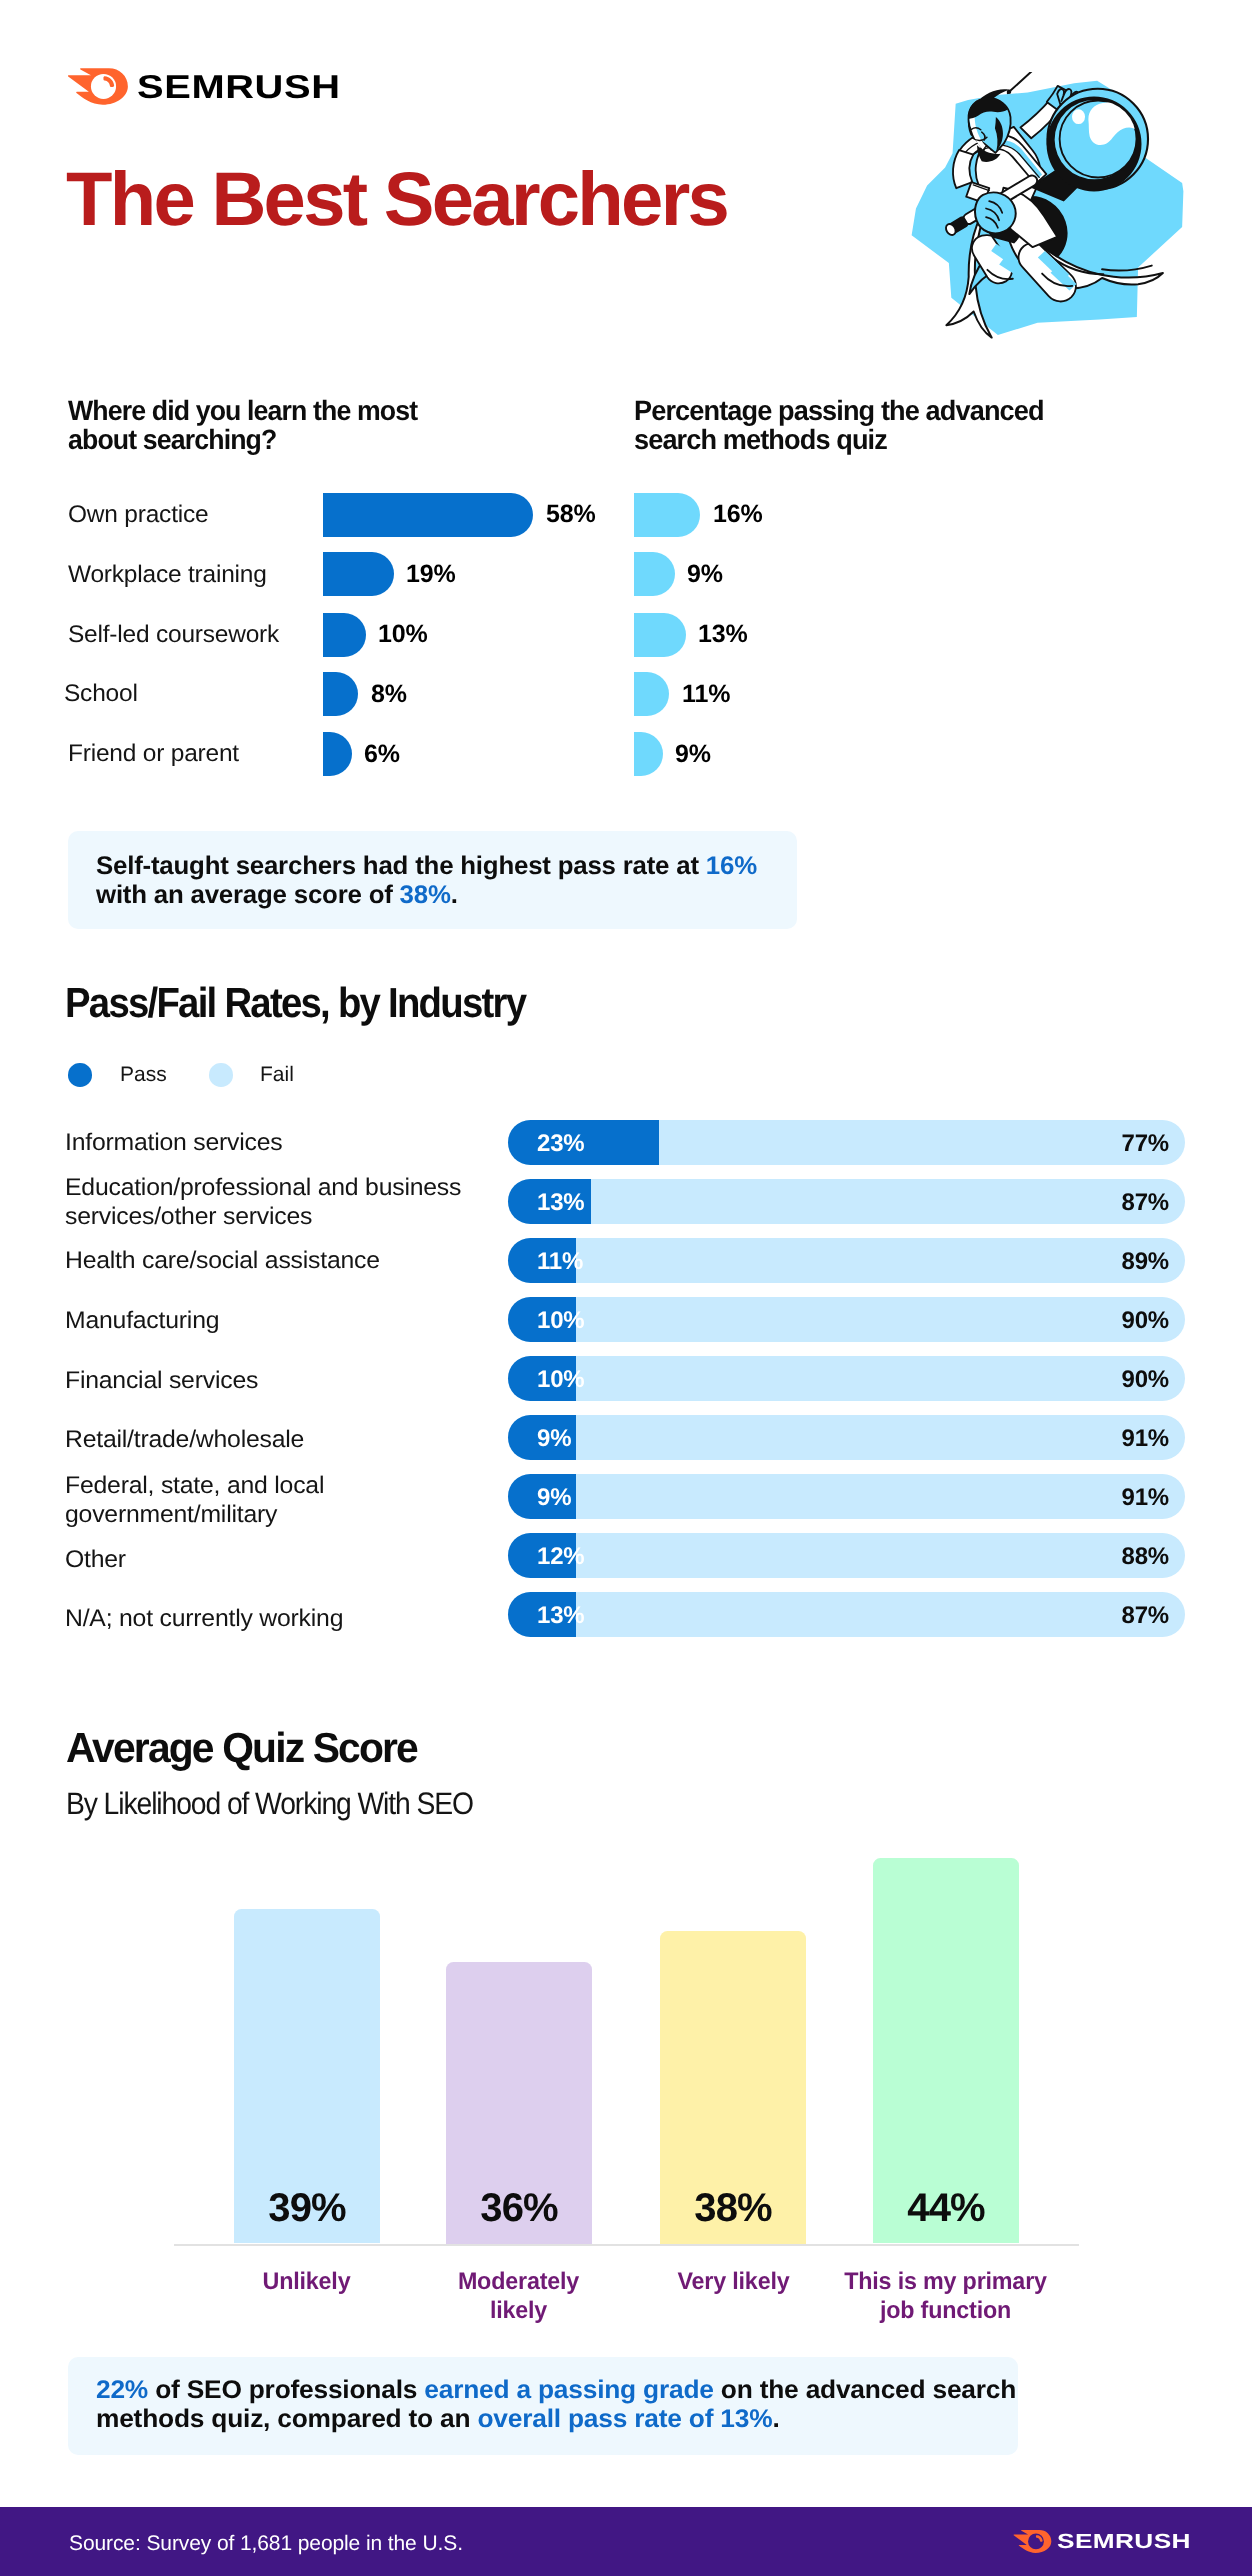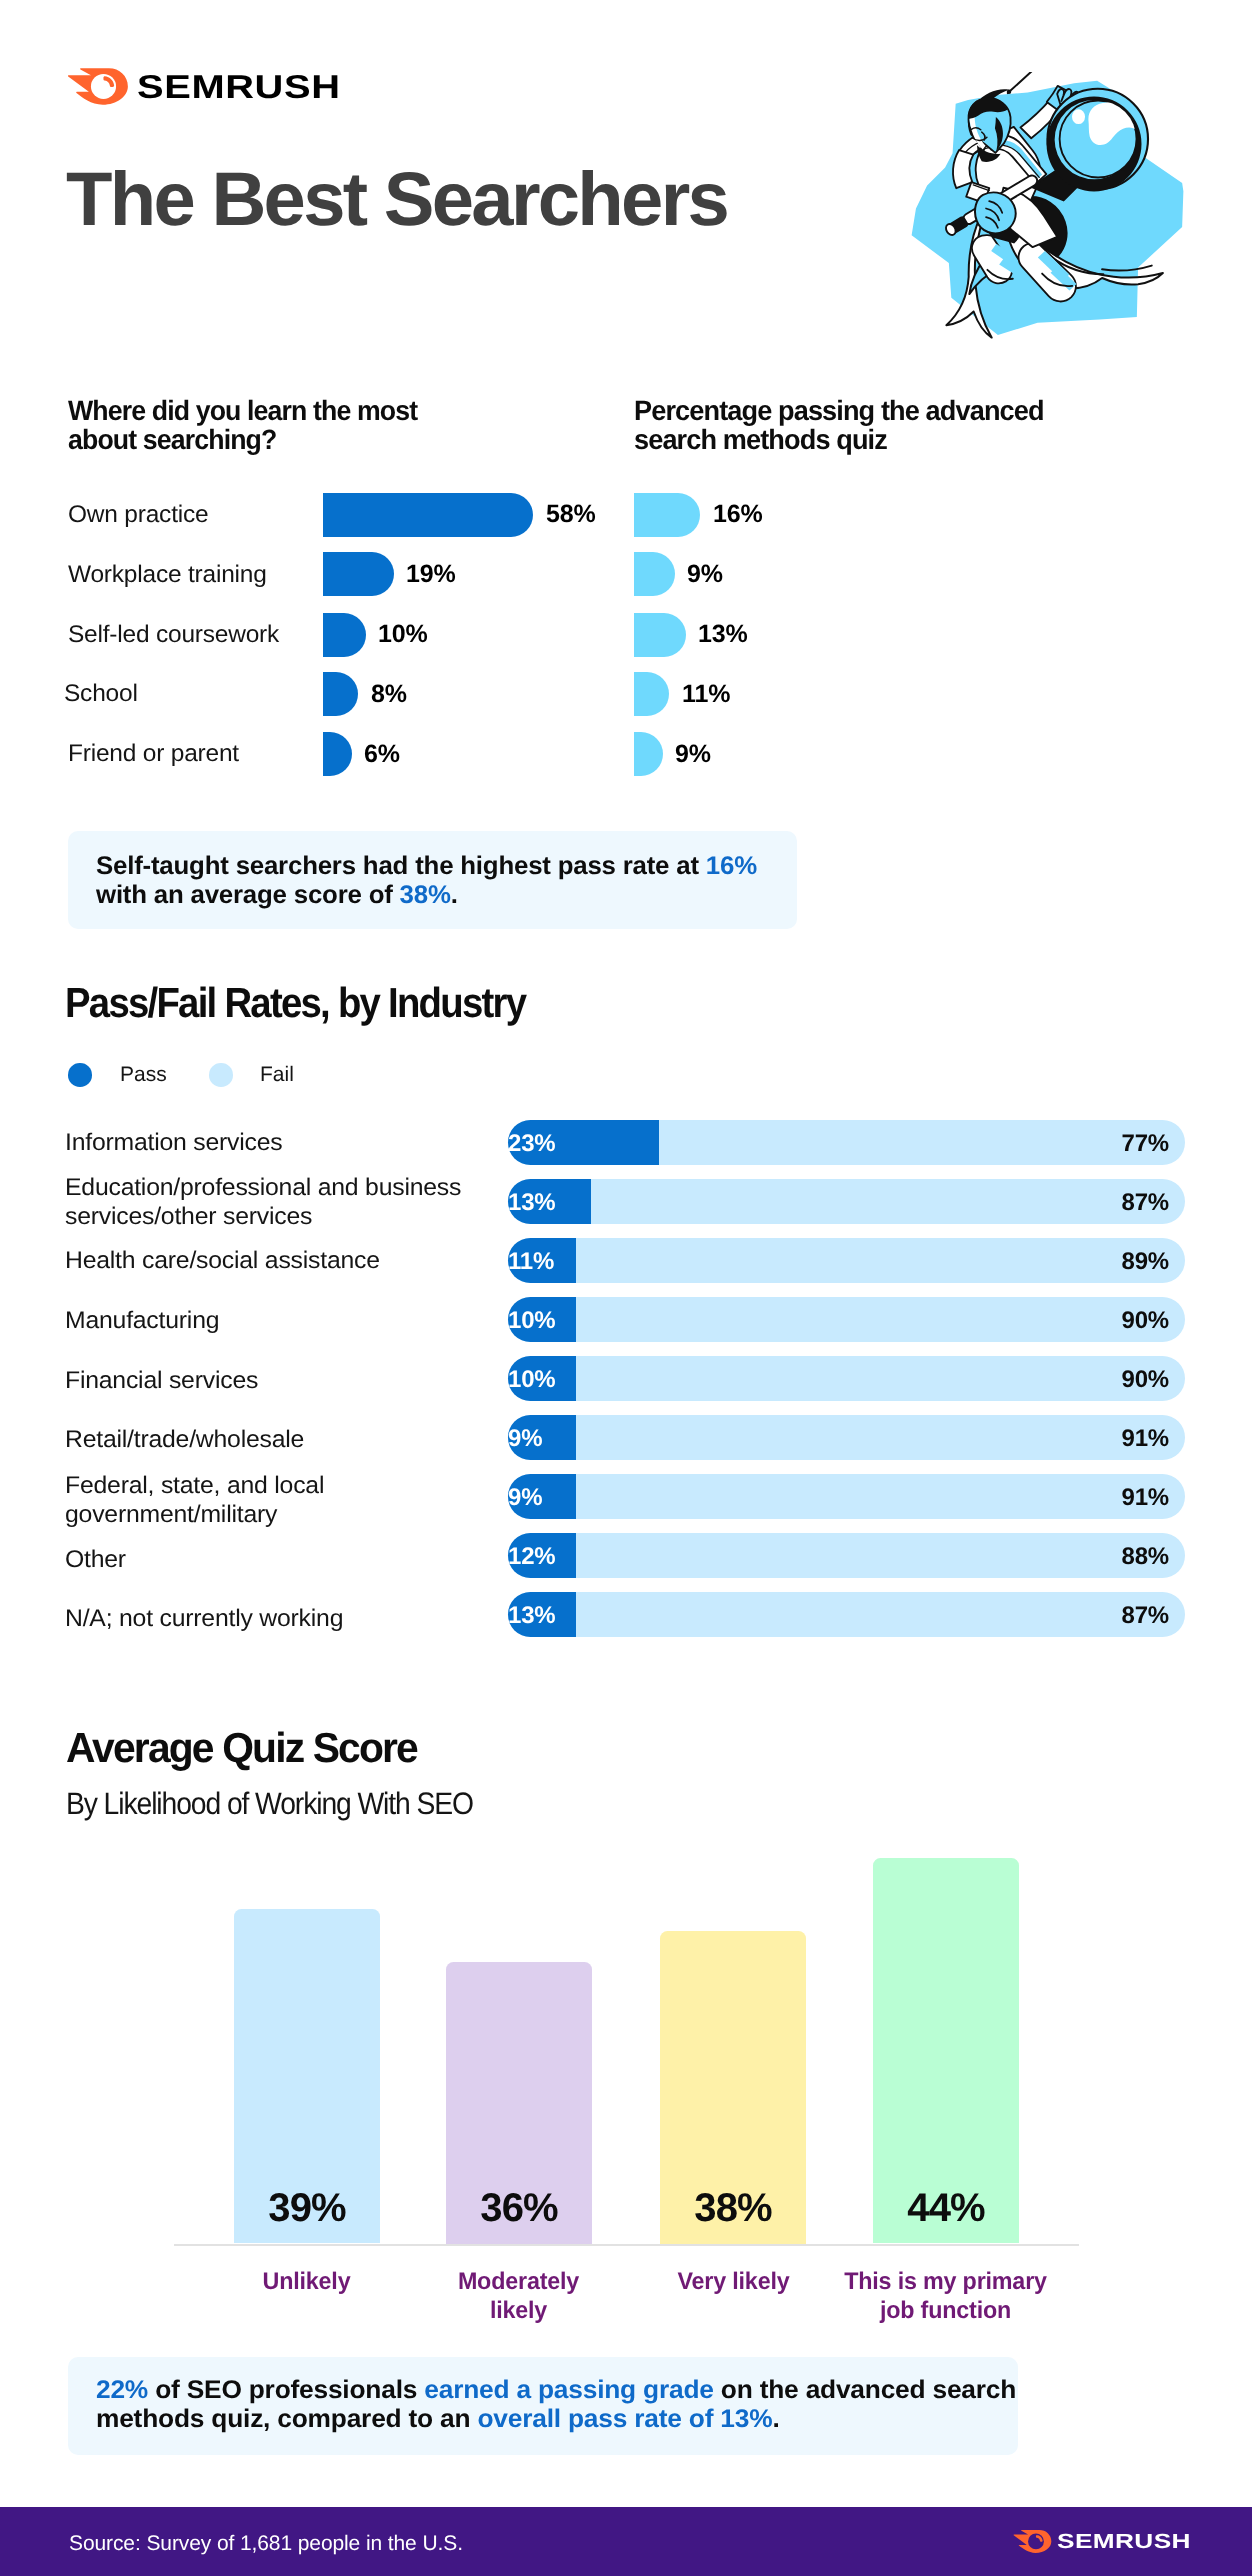--- a/index.html
+++ b/index.html
@@ -8,21 +8,21 @@
        font-family:"Liberation Sans",sans-serif;color:#151515;
        text-rendering:geometricPrecision;}
   .abs{position:absolute;}
   .sx{transform-origin:0 0;display:block;white-space:nowrap;}
   
   #logo-lockup{left:68px;top:68px;width:273px;height:37px;}
   #logo-mark{left:0;top:0;width:60px;height:37px;}
   #logo-word{left:69px;top:0px;font-size:33px;line-height:37px;font-weight:700;
              letter-spacing:0.5px;color:#000;transform:scaleX(1.208);transform-origin:0 50%;}
   #page-title{left:66px;top:162px;font-size:76px;line-height:76px;font-weight:700;
-              letter-spacing:-2.7px;color:#404040;}
+              letter-spacing:-2.7px;color:#b91c1c;}
   #hero-illustration{left:907px;top:72px;width:281px;height:273px;}
   
   .sec-h{font-size:28px;line-height:29px;font-weight:700;letter-spacing:-0.9px;color:#0d0d0d;}
   .sec-h span{display:block;transform-origin:0 0;transform:scaleX(0.952);white-space:nowrap;}
   #chart1-title span{transform:scaleX(0.9675);}
   .big-h{font-size:42px;line-height:42px;font-weight:700;letter-spacing:-1.9px;color:#0d0d0d;}
   .sub-h{font-size:31px;line-height:31px;font-weight:400;letter-spacing:-1.2px;color:#151515;}
   
   .row-label{font-size:24px;line-height:24px;font-weight:400;color:#151515;letter-spacing:-0.2px;}
   .row-label span{display:inline-block;transform-origin:0 50%;transform:scaleX(1.02);}
@@ -32,21 +32,21 @@
   .callout{background:#EEF8FE;border-radius:10px;}
   .callout-txt{font-size:25.5px;line-height:25.5px;font-weight:700;color:#0d0d0d;letter-spacing:-0.2px;}
   .cbl{color:#0F6AC9;}
   
   .legend-dot{width:23.6px;height:23.6px;border-radius:50%;}
   .legend-lbl{font-size:21px;line-height:21px;font-weight:400;color:#151515;}
   .ind-label{font-size:24px;line-height:29px;font-weight:400;color:#151515;letter-spacing:-0.2px;}
   .ind-label span{display:block;transform-origin:0 0;transform:scaleX(1.032);white-space:nowrap;}
   .track{height:45px;border-radius:22.4px;background:#C8EAFE;}
   .fill{position:absolute;left:0;top:0;height:45px;border-radius:22.4px 0 0 22.4px;background:#0670CC;}
-  .pass-lbl{position:absolute;left:0;top:0.6px;font-size:24px;line-height:45px;font-weight:700;
+  .pass-lbl{position:absolute;left:29px;top:0.6px;font-size:24px;line-height:45px;font-weight:700;
             color:#fff;letter-spacing:-0.2px;}
   .fail-lbl{position:absolute;right:16px;top:0.6px;font-size:24px;line-height:45px;font-weight:700;
             color:#0d0d0d;letter-spacing:-0.2px;}
   
   .qbar{position:absolute;border-radius:7.5px 7.5px 0 0;}
   .qval{position:absolute;font-size:40px;line-height:40px;font-weight:700;color:#0d0d0d;
         text-align:center;letter-spacing:-0.9px;}
   .qcat{position:absolute;font-size:24px;line-height:29px;font-weight:700;color:#701a75;
         text-align:center;letter-spacing:-0.2px;}
   .qcat div{transform:scaleX(0.972);transform-origin:50% 50%;}

